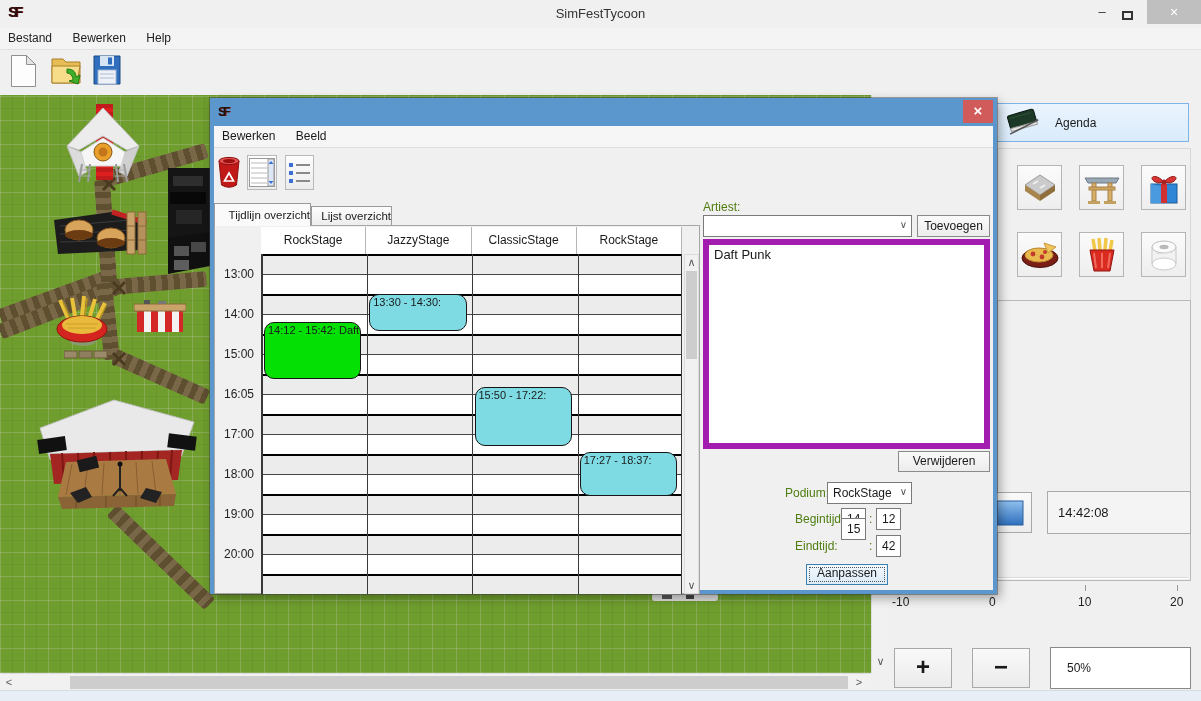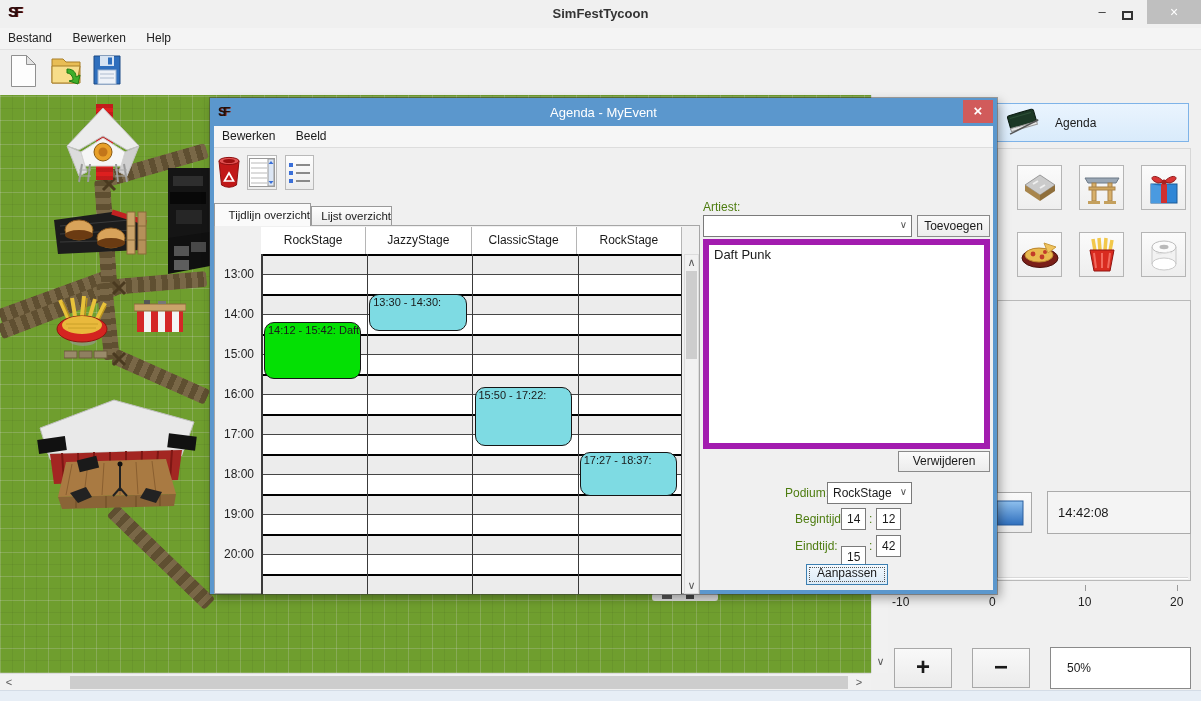--- a/index.html
+++ b/index.html
@@ -5,21 +5,21 @@
   * { margin:0; padding:0; box-sizing:border-box; }
   html,body { width:1201px; height:701px; overflow:hidden;
     font-family:"Liberation Sans", sans-serif; color:#1a1a1a; background:#f0f0f0; }
   .abs { position:absolute; }
   #win { position:relative; width:1201px; height:701px; background:#f0f0f0; }
 
   
   #titlebar { left:0; top:0; width:1201px; height:28px; background:#f0f0f0; }
   .sf-logo { font-weight:bold; font-size:14px; letter-spacing:-3px; color:#2b0d0d;
     text-shadow:1px 0 #7a2020; }
-  #main-title { left:0; top:6px; width:1201px; text-align:center; font-size:13px; color:#333;font-weight:bold; }
+  #main-title { left:0; top:6px; width:1201px; text-align:center; font-size:13px; color:#333; }
   .winctl { top:4px; font-size:13px; color:#333; text-align:center; }
   #btn-close-main { left:1147px; top:0; width:54px; height:24px; background:#bfbfbf;
     color:#fff; font-size:14px; text-align:center; line-height:24px; }
   #menubar { left:0; top:28px; width:1201px; height:22px; background:#f4f4f4;
     border-bottom:1px solid #e2e2e2; }
   #menubar span { display:inline-block; padding:3px 8px; font-size:12px; color:#222; }
   #main-toolbar { left:0; top:50px; width:1201px; height:45px; }
   .tbtn { position:absolute; top:4px; }
 
   
@@ -432,21 +432,20 @@
     <div class="zoombtn" style="left:6px; top:553px;">+</div>
     <div class="zoombtn" style="left:84px; top:553px;">−</div>
     <div class="abs" id="zoom-value">50%</div>
   </div>
 
   <div class="abs" id="bottom-strip"></div>
 
   <div class="abs" id="dialog">
     <div class="abs" id="dlg-titlebar">
       <span class="sf-logo" style="margin-left:8px; font-size:12px; color:#20100a; text-shadow:1px 0 #93312a;">SF</span>
-      <div id="dlg-title">Agenda - MyEvent</div>
       <div id="dlg-close">×</div>
     </div>
 
     <div class="abs" id="dlg-menubar">
       <span>Bewerken</span>
       <span>Beeld</span>
     </div>
 
     <span class="abs" style="left:3px; top:54px;">
       <svg width="24" height="33" viewBox="0 0 24 33">
@@ -493,21 +492,21 @@
       <div id="grid-header">
         <div>RockStage</div>
         <div>JazzyStage</div>
         <div>ClassicStage</div>
         <div>RockStage</div>
       </div>
       <div class="abs" id="time-gutter" style="left:0; top:28px; width:46px; height:340px;">
           <div class="timelabel" style="top: 13px;">13:00</div>
           <div class="timelabel" style="top: 53px;">14:00</div>
           <div class="timelabel" style="top: 93px;">15:00</div>
-          <div class="timelabel" style="top: 133px;">16:00</div>
+          <div class="timelabel" style="top: 133px;">16:05</div>
           <div class="timelabel" style="top: 173px;">17:00</div>
           <div class="timelabel" style="top: 213px;">18:00</div>
           <div class="timelabel" style="top: 253px;">19:00</div>
           <div class="timelabel" style="top: 293px;">20:00</div>
         </div>
       <div id="grid-body">
           <div class="event" style="background: rgb(126, 219, 227); left: 107.25px; width: 97.25px; top: 40px; height: 37px;">13:30 - 14:30:</div>
           <div class="event" style="background: rgb(4, 224, 4); left: 2px; width: 97.25px; top: 68px; height: 57px;">14:12 - 15:42: Daft Punk</div>
           <div class="event" style="background: rgb(126, 219, 227); left: 212.5px; width: 97.25px; top: 133.333px; height: 58.3333px;">15:50 - 17:22:</div>
           <div class="event" style="background: rgb(126, 219, 227); left: 317.75px; width: 97.25px; top: 198px; height: 43.6667px;">17:27 - 18:37:</div>
@@ -537,21 +536,21 @@
       <span class="val">RockStage</span>
       <span class="arr">∨</span>
     </div>
 
     <div class="label" style="left:581px; top:410px;">Begintijd:</div>
     <div class="tinput" style="left:627px; top:406px;">14</div>
     <div class="label" style="left:655px; top:410px;">:</div>
     <div class="tinput" style="left:662px; top:406px;">12</div>
 
     <div class="label" style="left:581px; top:437px;">Eindtijd:</div>
-    <div class="tinput" style="left:627px; top:416px;margin-top:28px;">15</div>
+    <div class="tinput" style="left:627px; top:416px;">15</div>
     <div class="label" style="left:655px; top:437px;">:</div>
     <div class="tinput" style="left:662px; top:433px;">42</div>
 
     <div id="apply-btn">
       <span class="focus"></span>
       <span class="cap">Aanpassen</span>
     </div>
   </div>
 </div>
 

